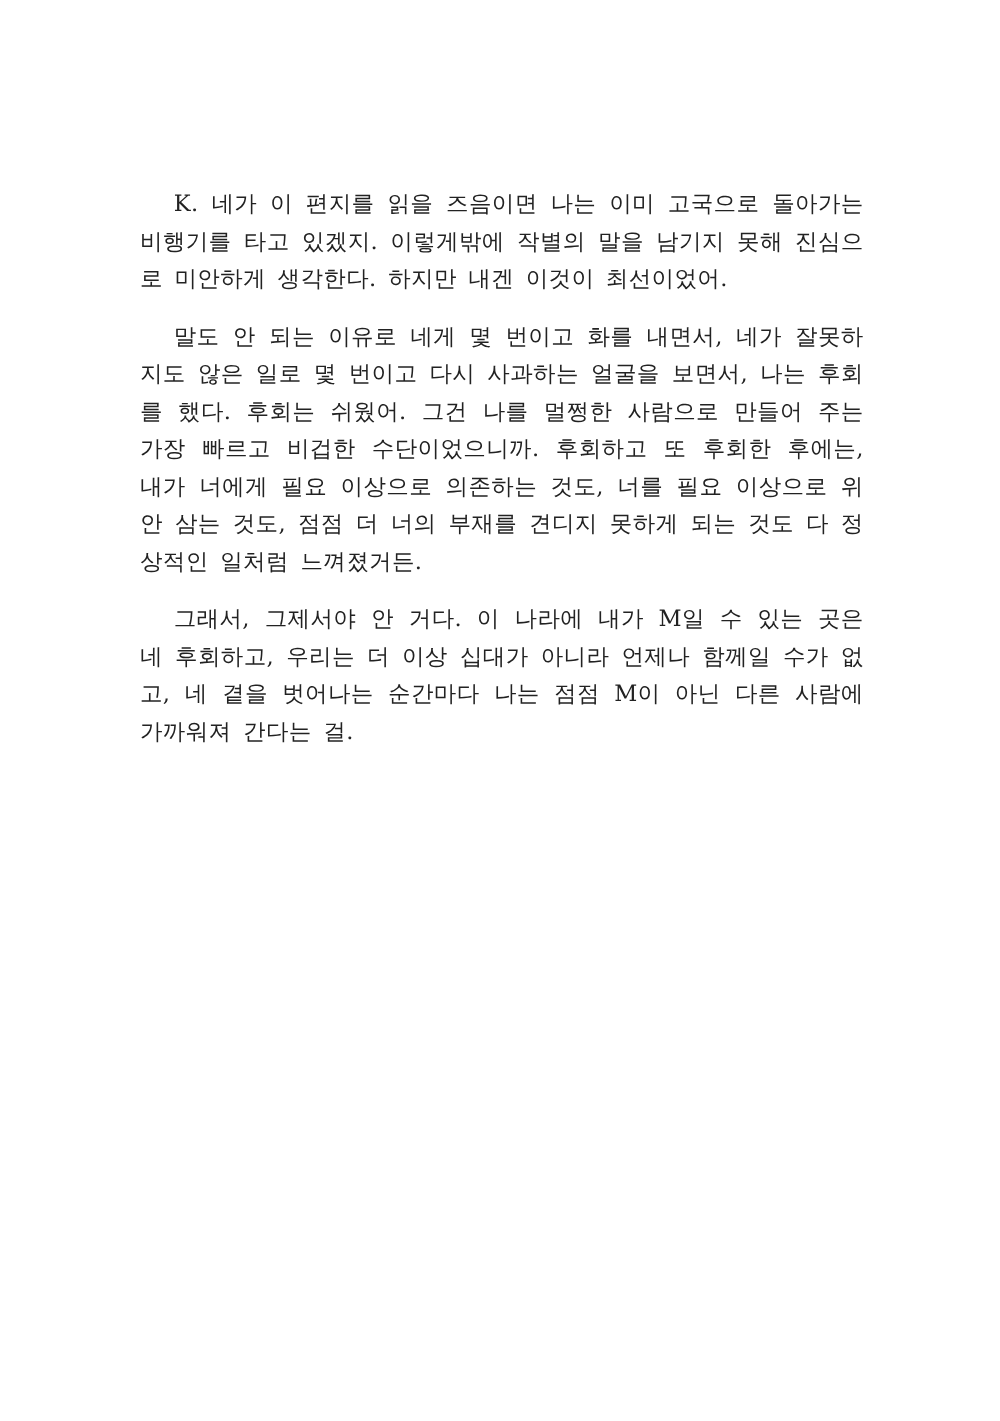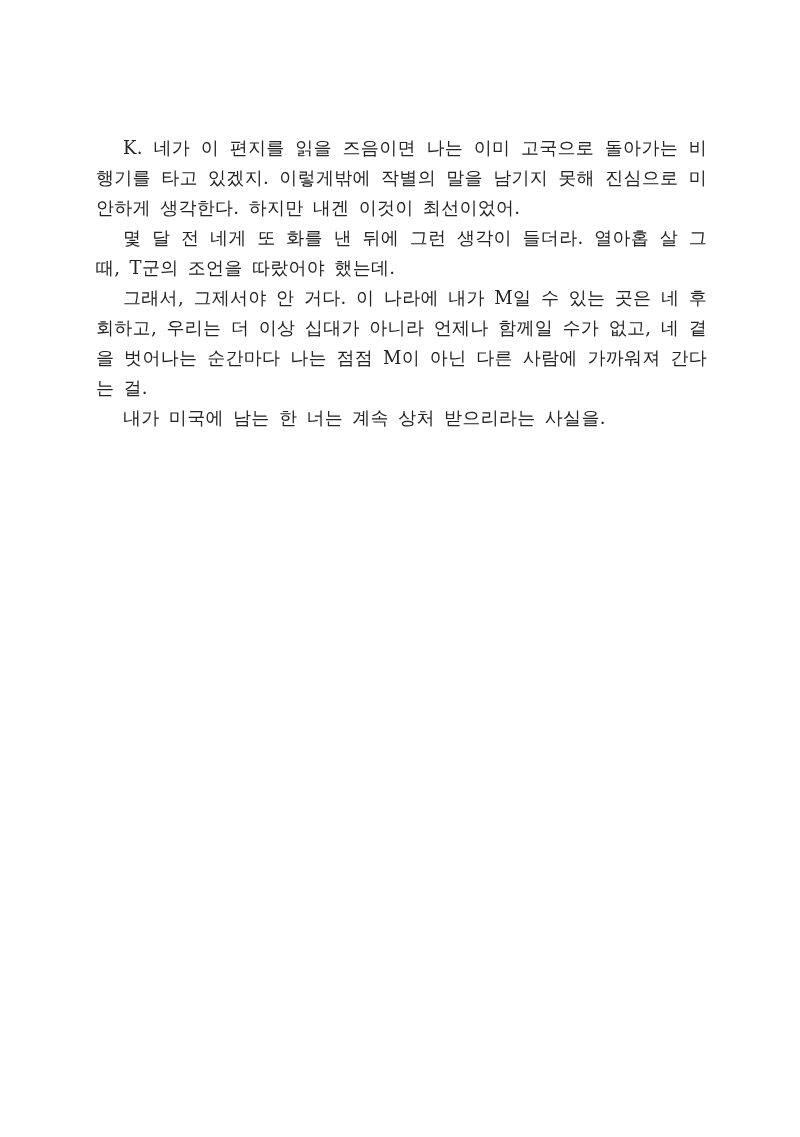--- a/index.html
+++ b/index.html
@@ -21,29 +21,28 @@
     top: 133px;
     width: 611px;
     color: #222222;
     font-size: 18px;
     line-height: 30px;
     text-align: justify;
     letter-spacing: 0.3px;
     word-spacing: 0.18em;
   }
   .letter-body p {
-    margin: 0;
+    margin: 16px;
     padding: 0;
     text-indent: 27px;
   }
 </style>
 </head>
 <body>
 
 <div class="page">
   <div class="letter-body">
 
   <p>K. 네가 이 편지를 읽을 즈음이면 나는 이미 고국으로 돌아가는 비행기를 타고 있겠지. 이렇게밖에 작별의 말을 남기지 못해 진심으로 미안하게 생각한다. 하지만 내겐 이것이 최선이었어.</p>
-      <p>몇 달 전 네게 또 화를 낸 뒤에 그런 생각이 들더라. 열아홉 살 그때, T군의 조언을 따랐어야 했는데.</p>
+      <p>말도 안 되는 이유로 네게 몇 번이고 화를 내면서, 네가 잘못하지도 않은 일로 몇 번이고 다시 사과하는 얼굴을 보면서, 나는 후회를 했다. 후회는 쉬웠어. 그건 나를 멀쩡한 사람으로 만들어 주는 가장 빠르고 비겁한 수단이었으니까. 후회하고 또 후회한 후에는, 내가 너에게 필요 이상으로 의존하는 것도, 너를 필요 이상으로 위안 삼는 것도, 점점 더 너의 부재를 견디지 못하게 되는 것도 다 정상적인 일처럼 느껴졌거든.</p>
       <p>그래서, 그제서야 안 거다. 이 나라에 내가 M일 수 있는 곳은 네 후회하고, 우리는 더 이상 십대가 아니라 언제나 함께일 수가 없고, 네 곁을 벗어나는 순간마다 나는 점점 M이 아닌 다른 사람에 가까워져 간다는 걸.</p>
-      <p>내가 미국에 남는 한 너는 계속 상처 받으리라는 사실을.</p>
     </div>
 </div>
 
 </body></html>

